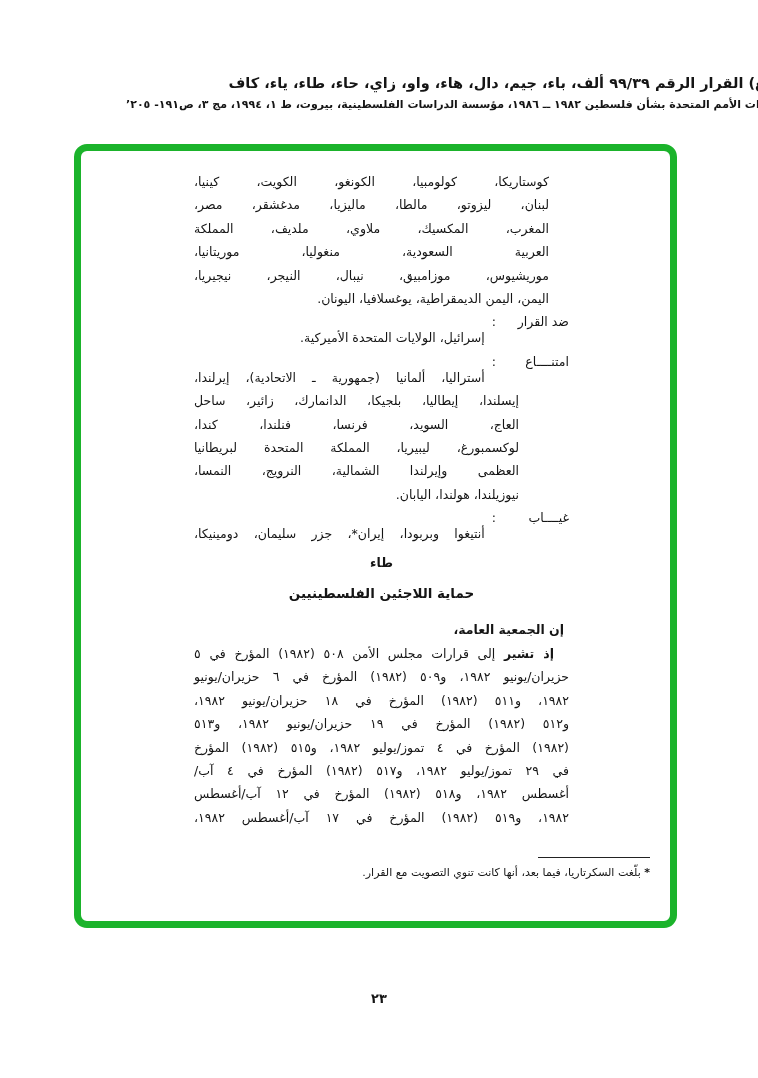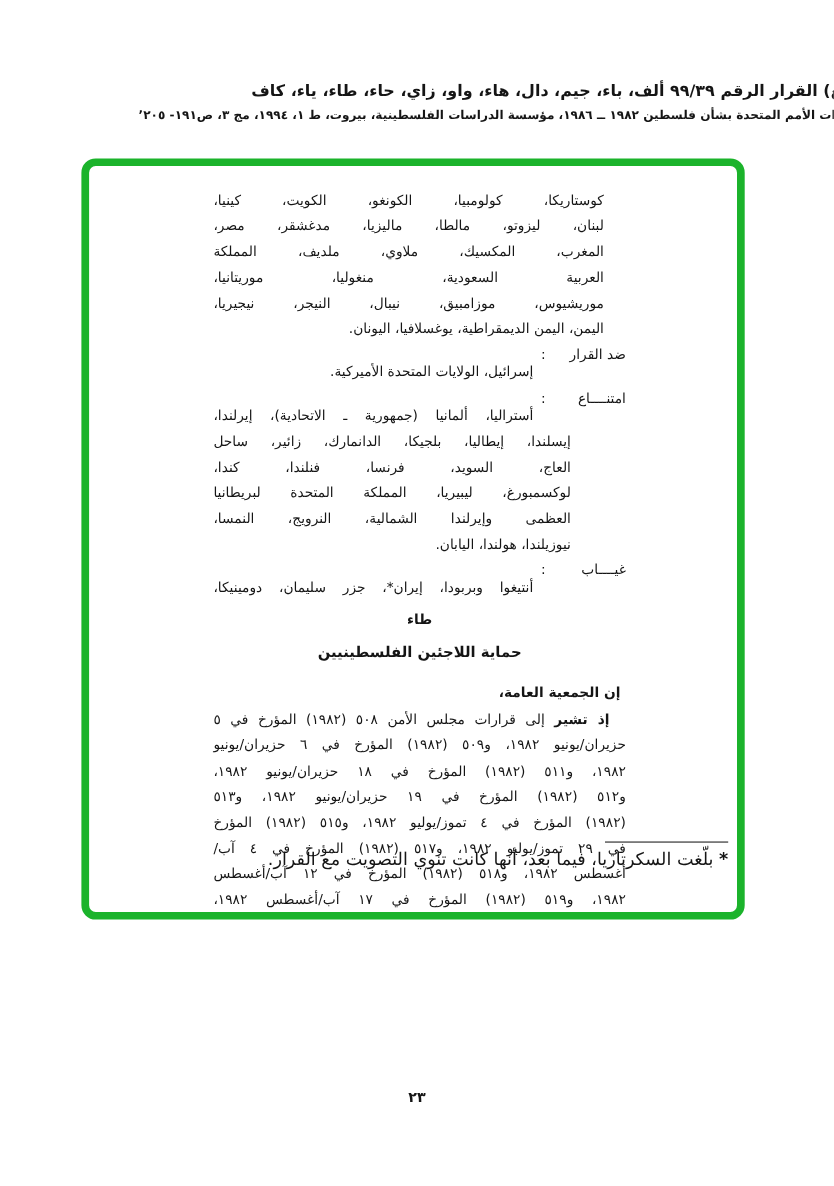--- a/index.html
+++ b/index.html
@@ -10,21 +10,21 @@
   
   .doc-header{
     position:absolute;top:75px;left:0;width:758px;
     direction:rtl;font-weight:700;padding-left:30px;
   }
   .h1{font-size:14.5px;white-space:nowrap;}
   .h2{font-size:11px;margin-top:7px;white-space:nowrap;}
 
   
   .green-box{
-    position:absolute;left:74px;top:144px;width:603px;height:692px;
+    position:absolute;left:74px;top:144px;width:603px;height:784px;
     box-sizing:border-box;border:7px solid var(--green,#1bb32b);border-radius:13px;
     background:#fff;
   }
 
   
   .doc{
     position:absolute;top:19px;right:101px;width:375px;
     direction:rtl;font-size:12.5px;line-height:23.4px;text-align:right;
   }
   .cline{padding-right:20px;text-align:justify;text-align-last:justify;}
@@ -41,22 +41,22 @@
   .section-letter{margin-top:5px;text-align:center;font-weight:700;}
   .section-title{margin-top:8px;text-align:center;font-weight:700;font-size:13.5px;}
   .preamble{margin-top:12px;font-weight:700;padding-right:5px;}
   .para{margin-top:1px;}
   .pline{text-align:justify;text-align-last:justify;}
   .pline.first{padding-right:15px;}
   .lead{font-weight:700;}
 
   
   .footnote{
-    position:absolute;right:8px;bottom:40px;width:332px;direction:rtl;
-    font-size:16px;line-height:16px;
+    position:absolute;right:20px;bottom:40px;width:332px;direction:rtl;
+    font-size:11px;line-height:16px;
   }
   .fn-rule{border-top:1.5px solid #222;width:112px;margin-right:0;margin-left:auto;margin-bottom:7px;}
   .fn-line{white-space:nowrap;text-align:right;}
   .fn-marker{font-weight:700;}
 
   .page-number{
     position:absolute;top:991px;left:0;right:0;text-align:center;
     font-weight:700;font-size:13px;letter-spacing:2px;
   }
 </style>

